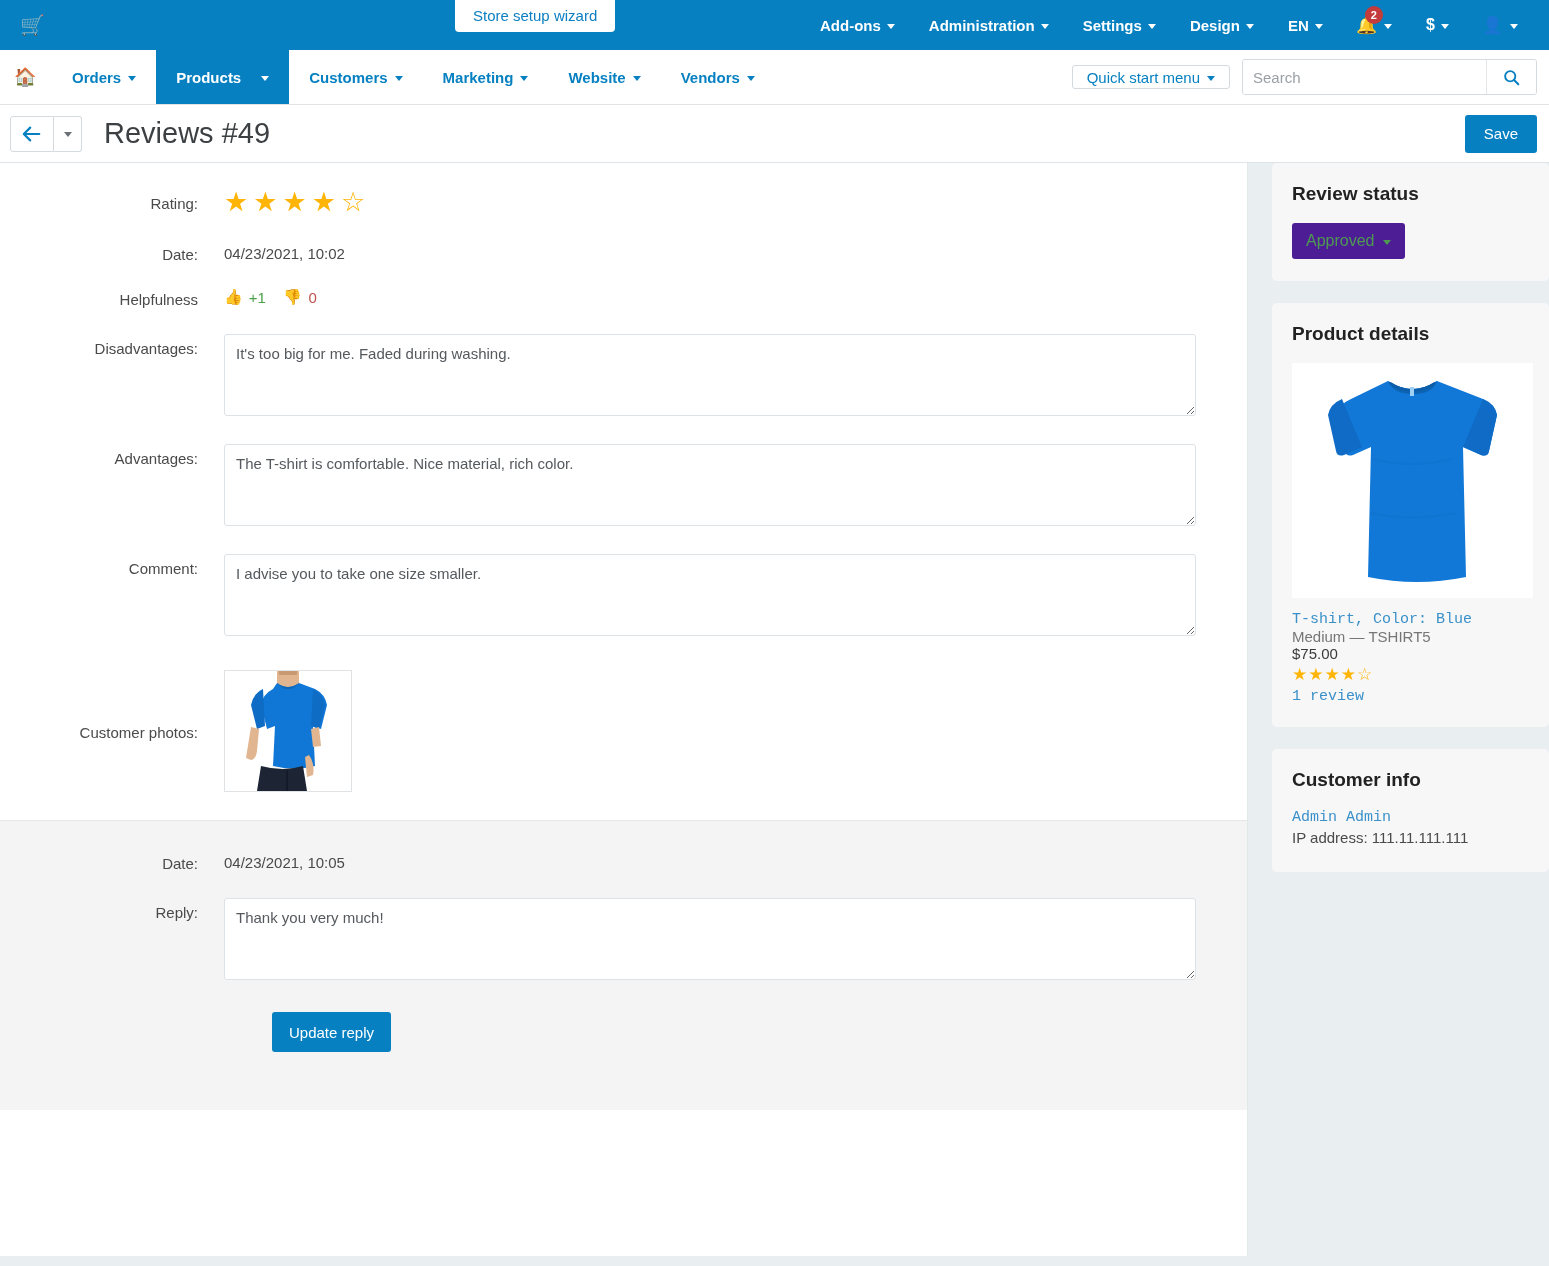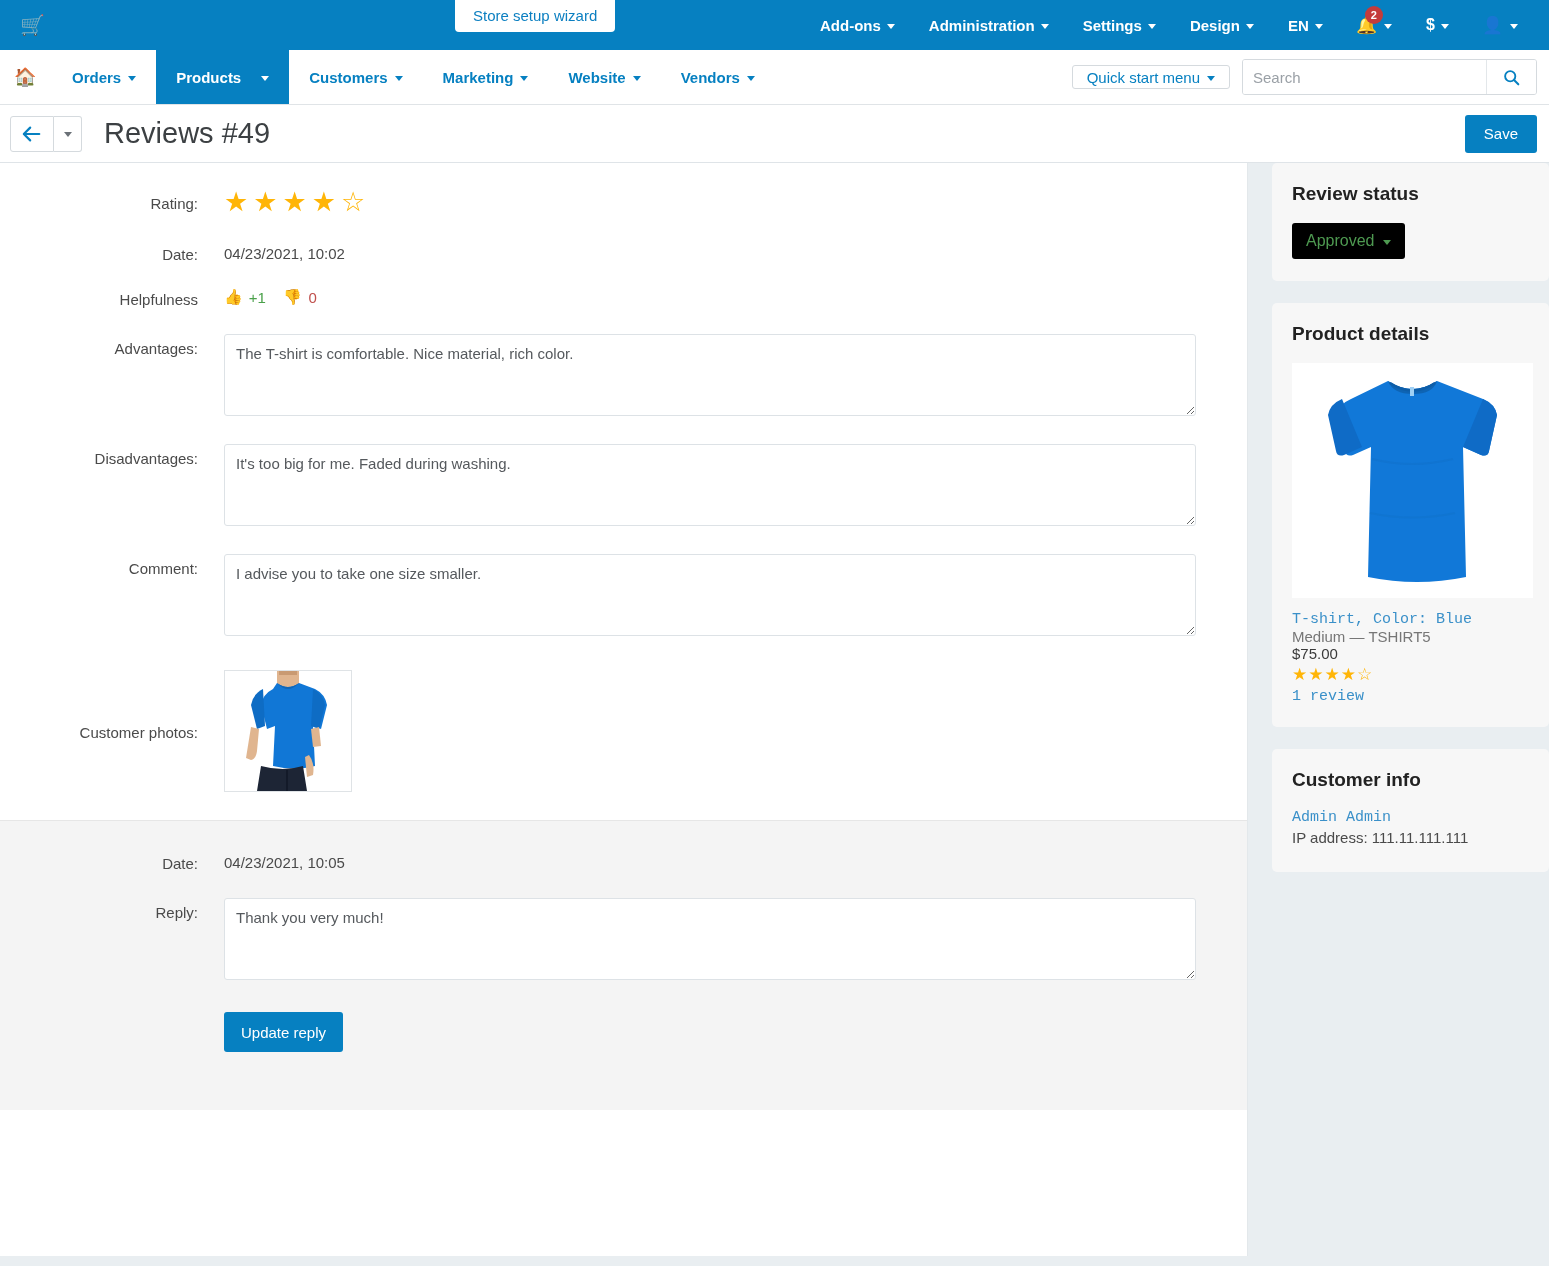--- a/index.html
+++ b/index.html
@@ -253,41 +253,42 @@
   }
   .update-btn {
     background: #0680c1;
     color: #ffffff;
     border: none;
     border-radius: 3px;
     height: 40px;
     padding: 0 17px;
     font-size: 15px;
     font-family: "Liberation Sans", sans-serif;
+    margin-left: 48px;
   }
   textarea.ta-reply { background:#ffffff; }
 
   
   .panel {
     background: #f7f7f7;
     border-radius: 5px;
     padding: 20px 20px 22px;
     margin-bottom: 22px;
   }
   .panel-title {
     font-size: 19px;
     font-weight: bold;
     color: #222222;
     margin: 0 0 18px 0;
   }
   .status-pill {
     display: inline-flex;
     align-items: center;
     gap: 8px;
-    background: #000000;
+    background: #4c1d95;
     color: #4e9a51;
     font-size: 16px;
     border-radius: 3px;
     padding: 9px 14px;
   }
   .prod-img {
     width: 241px; height: 235px;
     background: #ffffff;
     position: relative;
     overflow: hidden;
@@ -446,30 +447,30 @@
             </span>
             <span class="help-item">
               <span class="thumb">👎</span>
               <span class="help-down">0</span>
             </span>
           </div>
         </div>
       </div>
 
       <div class="row">
+        <div class="row-label">Disadvantages:</div>
+        <div class="row-field">
+          <textarea class="ta ta-3" style="">It's too big for me. Faded during washing.</textarea>
+        </div>
+      </div>
+
+      <div class="row">
         <div class="row-label">Advantages:</div>
         <div class="row-field">
           <textarea class="ta ta-3" style="">The T-shirt is comfortable. Nice material, rich color.</textarea>
-        </div>
-      </div>
-
-      <div class="row">
-        <div class="row-label">Disadvantages:</div>
-        <div class="row-field">
-          <textarea class="ta ta-3" style="">It's too big for me. Faded during washing.</textarea>
         </div>
       </div>
 
       <div class="row" style="margin-bottom:30px;">
         <div class="row-label">Comment:</div>
         <div class="row-field">
           <textarea class="ta ta-3" style="">I advise you to take one size smaller.</textarea>
         </div>
       </div>
 

